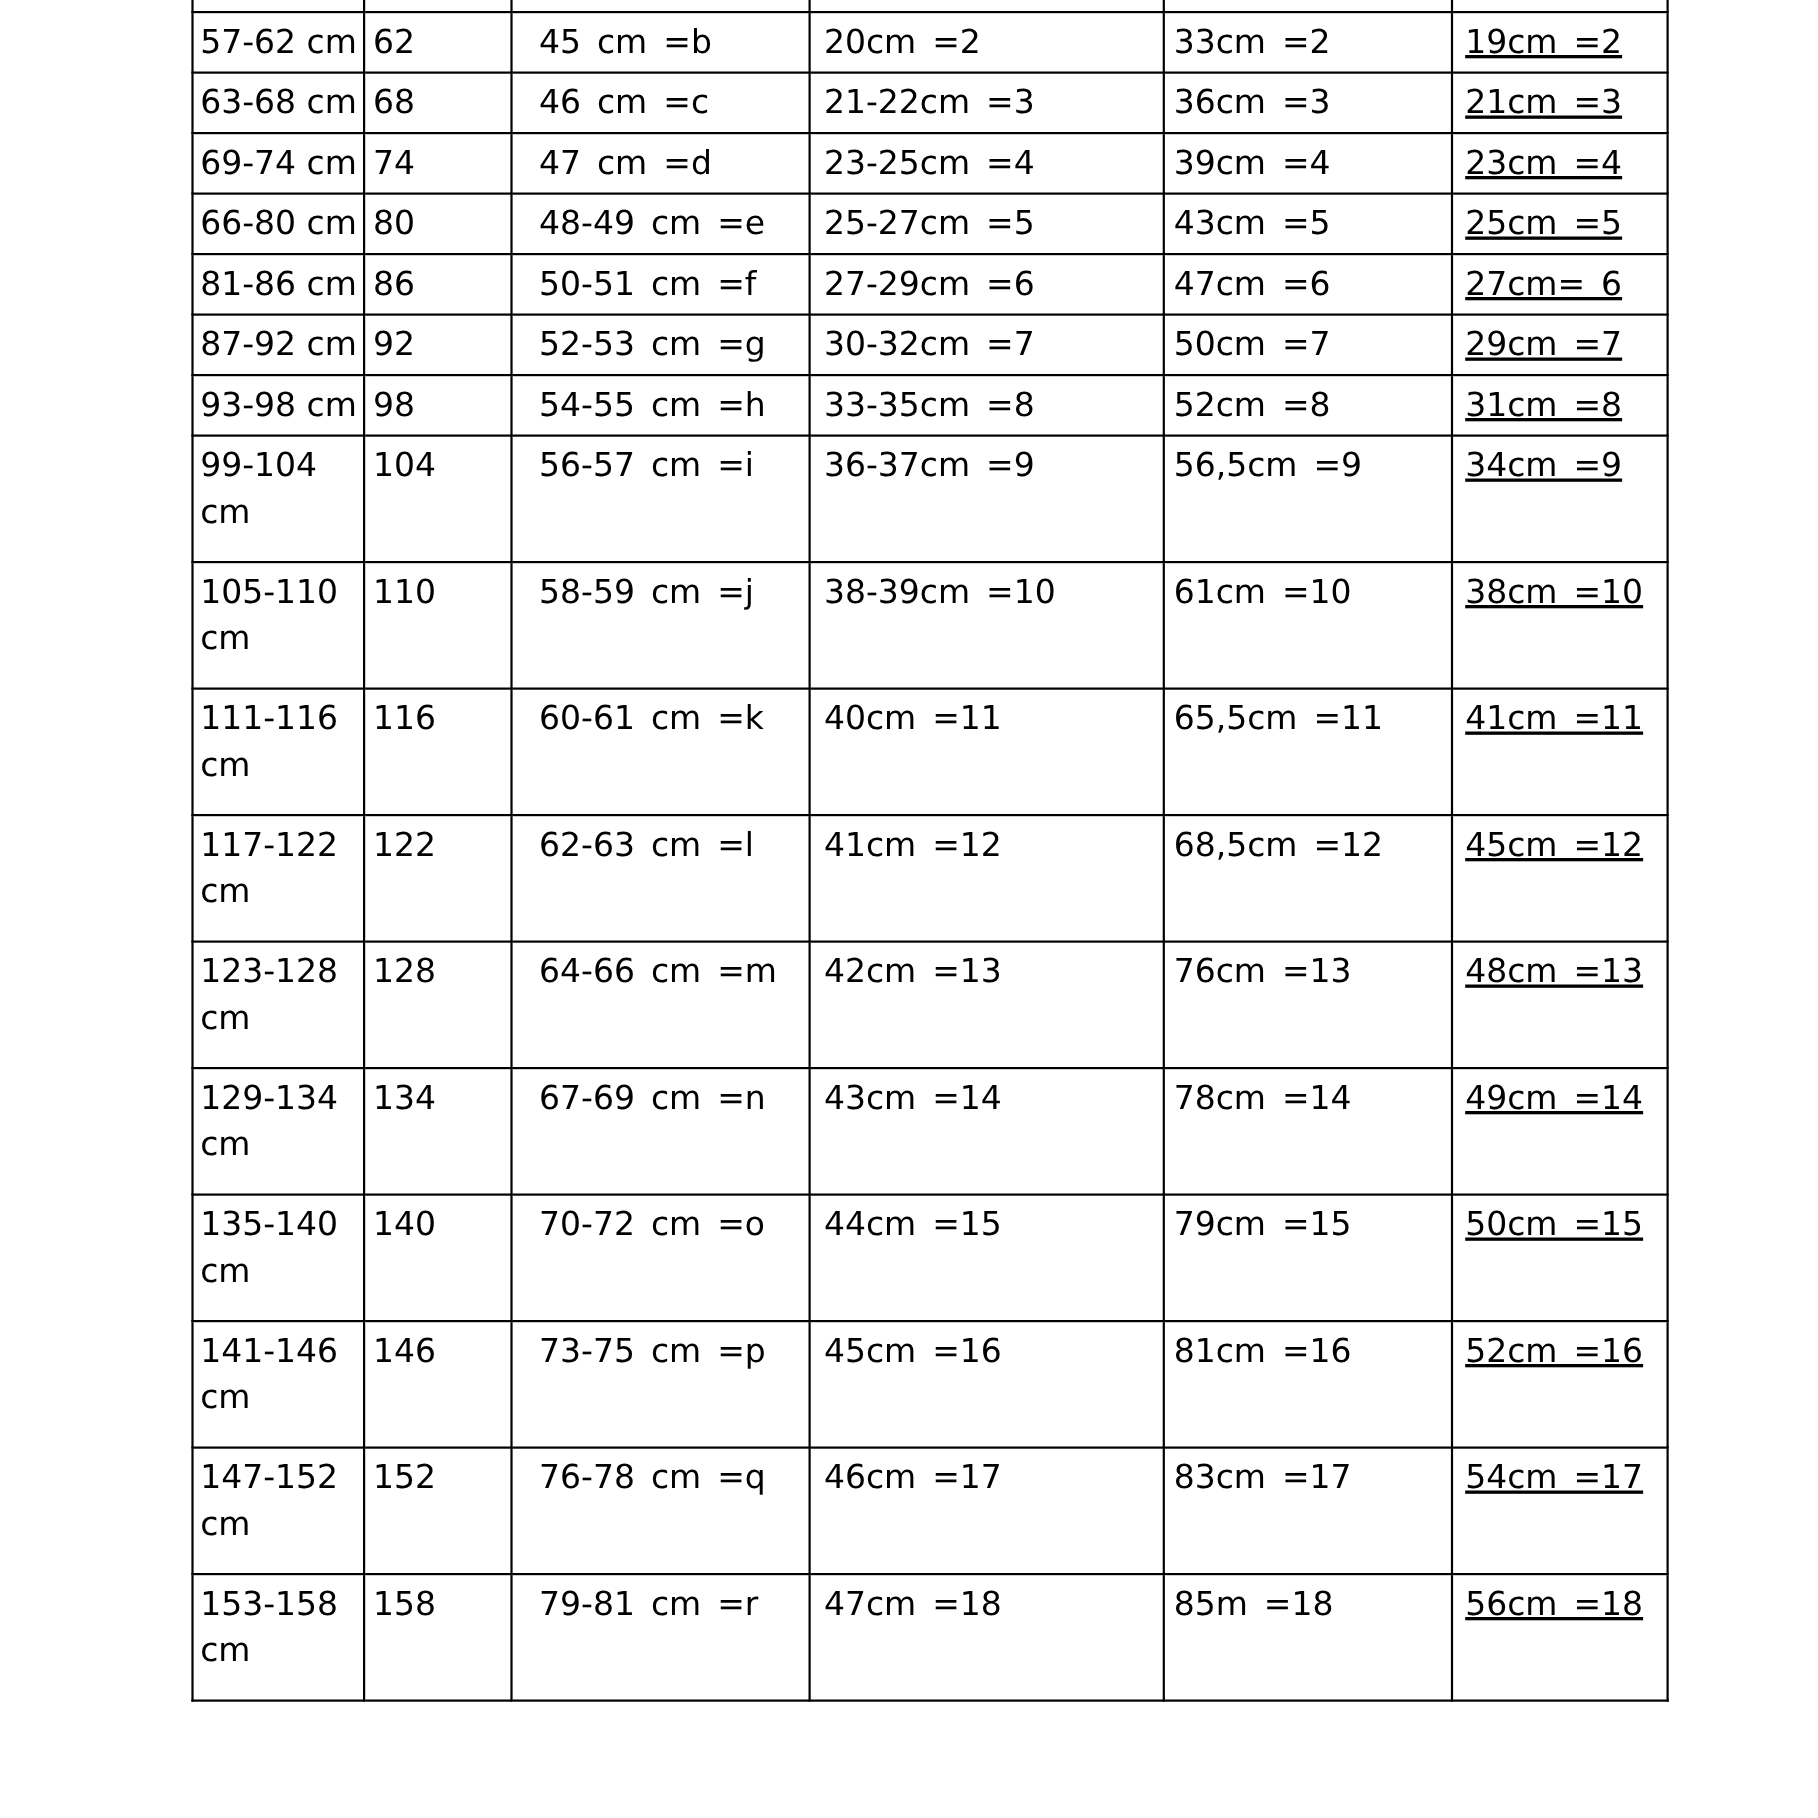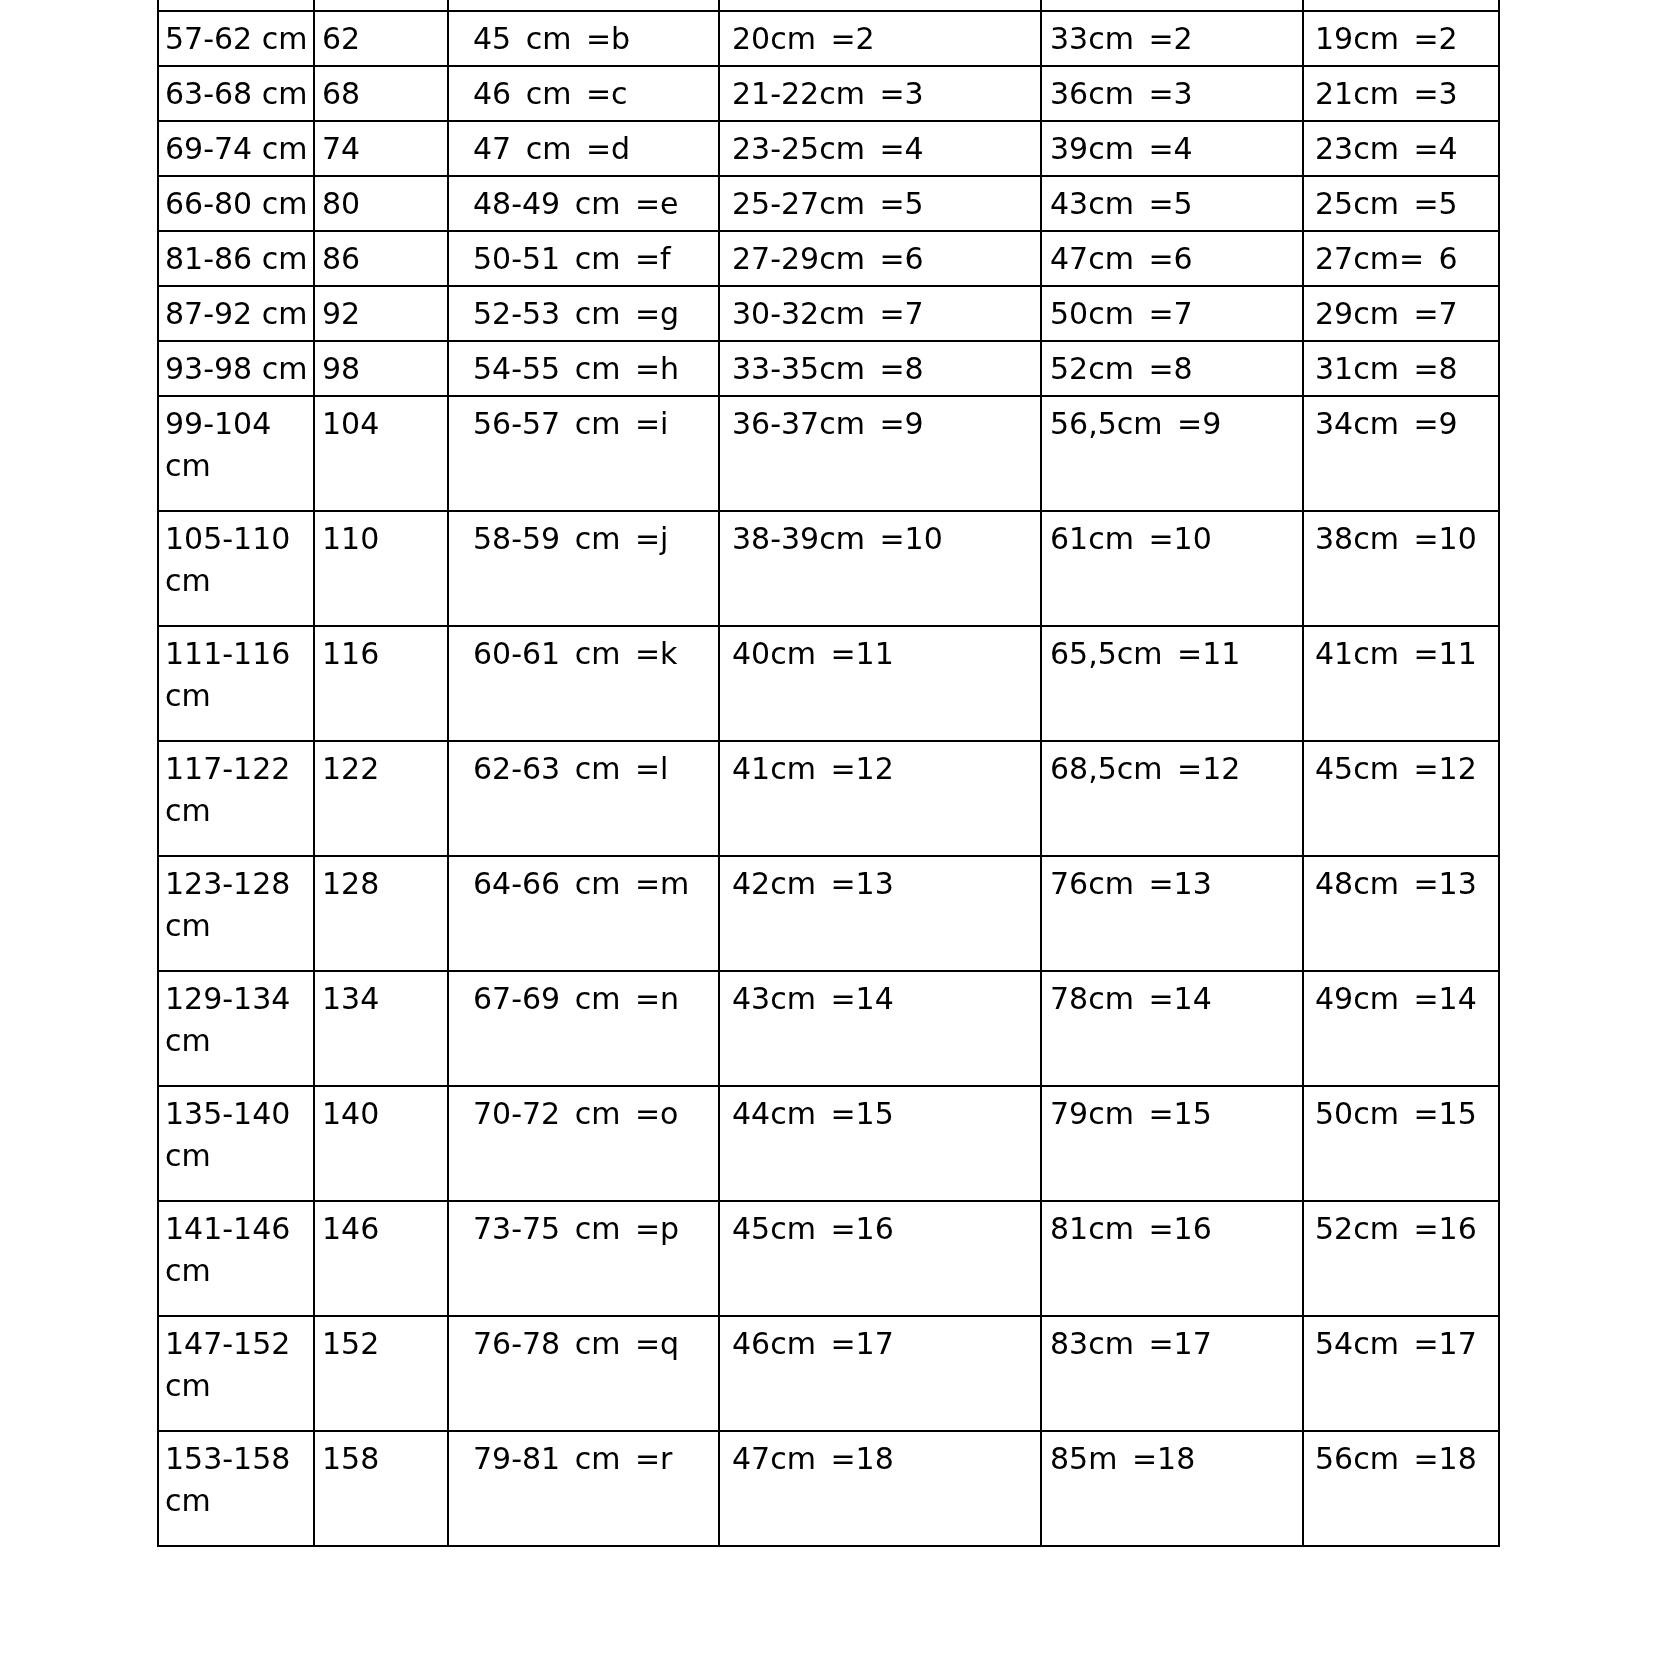--- a/index.html
+++ b/index.html
@@ -6,21 +6,21 @@
   .page{
     position:relative;
     width:1653px;height:1653px;
     background:#ffffff;
     font-family:"DejaVu Sans", sans-serif;
     color:#000000;
     overflow:hidden;
   }
   table.size-chart{
     position:absolute;
-    left:157px;top:0;
+    left:174px;top:0;
     width:1341px;
     border-collapse:collapse;
     table-layout:fixed;
   }
   td{
     border:2px solid #000000;
     vertical-align:top;
     font-size:30px;
     line-height:42px;
     padding:6px 2px 0 8px;
@@ -29,21 +29,21 @@
   
   tr.r-cut{height:11px;}
   tr.r-cut td{border-top:none;padding:0;line-height:0;}
   tr.r-s{height:55px;}
   tr.r-t{height:115px;}
   td:nth-child(1){padding-left:6px;}
   td:nth-child(2){padding-left:7px;}
   td:nth-child(3){padding-left:24px;}
   td:nth-child(4){padding-left:12px;}
   td:nth-child(5){}
-  td:nth-child(6){padding-left:11px;}
+  td:nth-child(6){padding-left:11px;text-decoration:underline;}
   td:nth-child(n+3){word-spacing:5px;}
 </style>
 </head>
 <body>
 
 <div class="page">
   <table class="size-chart">
     <colgroup>
       <col style="width:156px">
       <col style="width:134px">

